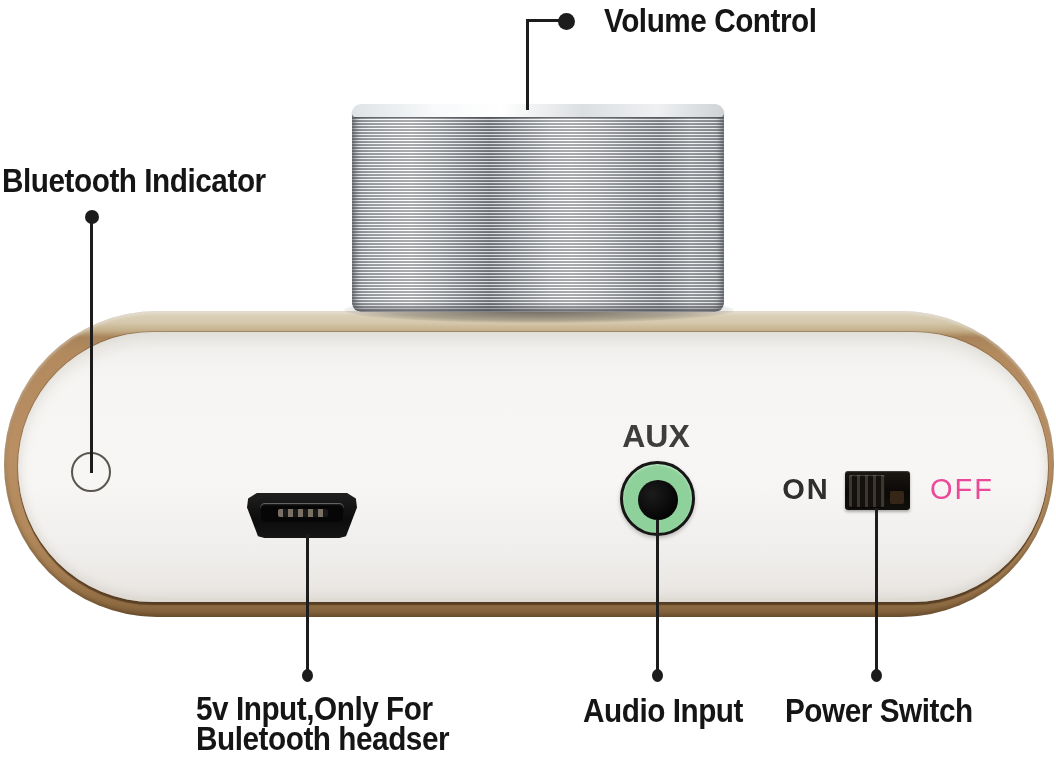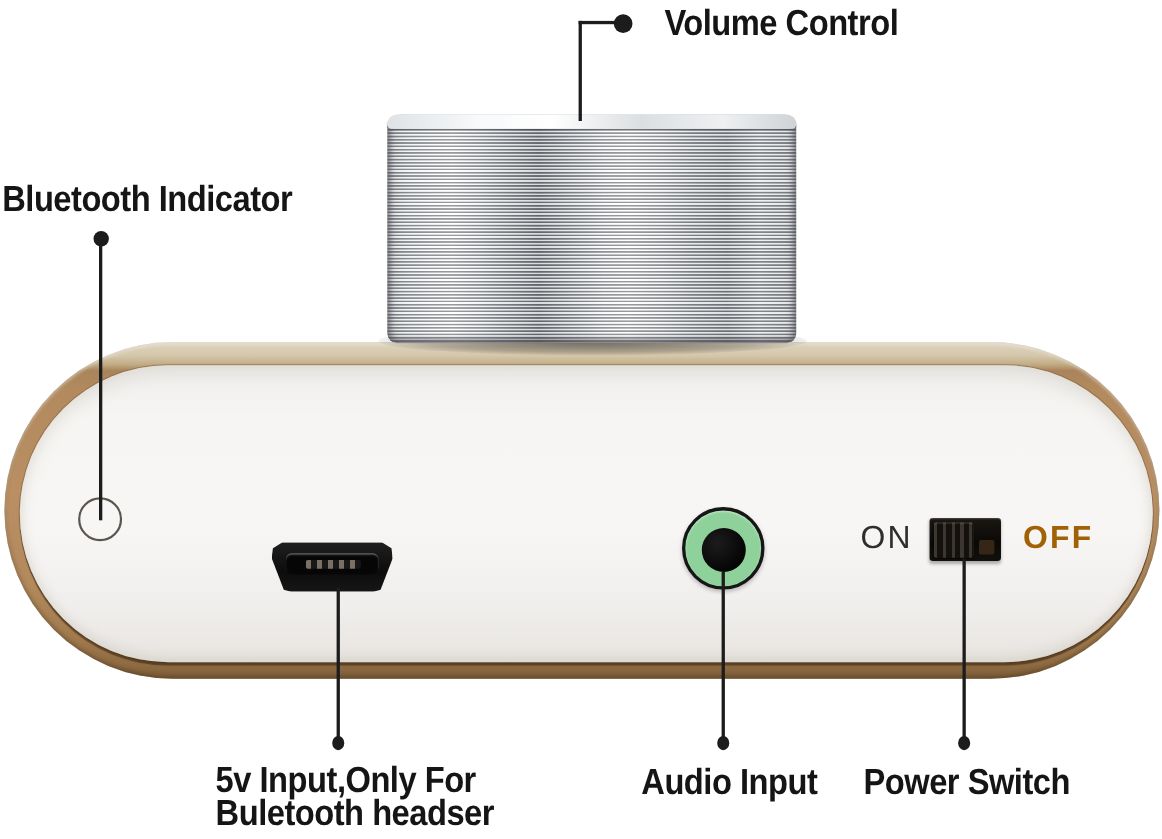--- a/index.html
+++ b/index.html
@@ -139,30 +139,31 @@
   </div>
 
   <div class="bt-led"></div>
 
   <div class="usb-port">
     <div class="usb-recess">
       <div class="usb-pins"></div>
     </div>
   </div>
 
+  <div class="print" style="left:604px; top:418px; width:104px; font-size:32px;">AUX</div>
   <div class="aux-jack">
     <div class="aux-hole"></div>
   </div>
 
-  <div class="print" style="left:778px; top:473px; width:56px; font-size:29px; font-weight:400; letter-spacing:2px; color:#2e2e2e;">ON</div>
+  <div class="print" style="left:778px; top:473px; width:56px; font-size:29px; font-weight:700; letter-spacing:2px; color:#2e2e2e;">ON</div>
   <div class="pwr-switch">
     <div class="pwr-slider"></div>
     <div class="pwr-glint"></div>
   </div>
-  <div class="print" style="left:922px; top:473px; width:80px; font-size:29px; font-weight:700; letter-spacing:2px; color:#a16207;">OFF</div>
+  <div class="print" style="left:922px; top:473px; width:80px; font-size:29px; font-weight:400; letter-spacing:2px; color:#ec4899;">OFF</div>
 
   <div class="lead" style="left:526px; top:19px;  width:3px;  height:91px;"></div>
   <div class="lead" style="left:526px; top:19px;  width:38px; height:3px;"></div>
   <div class="dot" style="left:558px; top:13px;  width:17px; height:17px;"></div>
 
   <div class="dot" style="left:85px;  top:210px; width:14px; height:14px;"></div>
   <div class="lead" style="left:90px;  top:222px; width:3px;  height:251px;"></div>
 
   <div class="lead" style="left:306px; top:534px; width:3px;  height:140px;"></div>
   <div class="dot" style="left:302px; top:669px; width:11px; height:13px;"></div>

